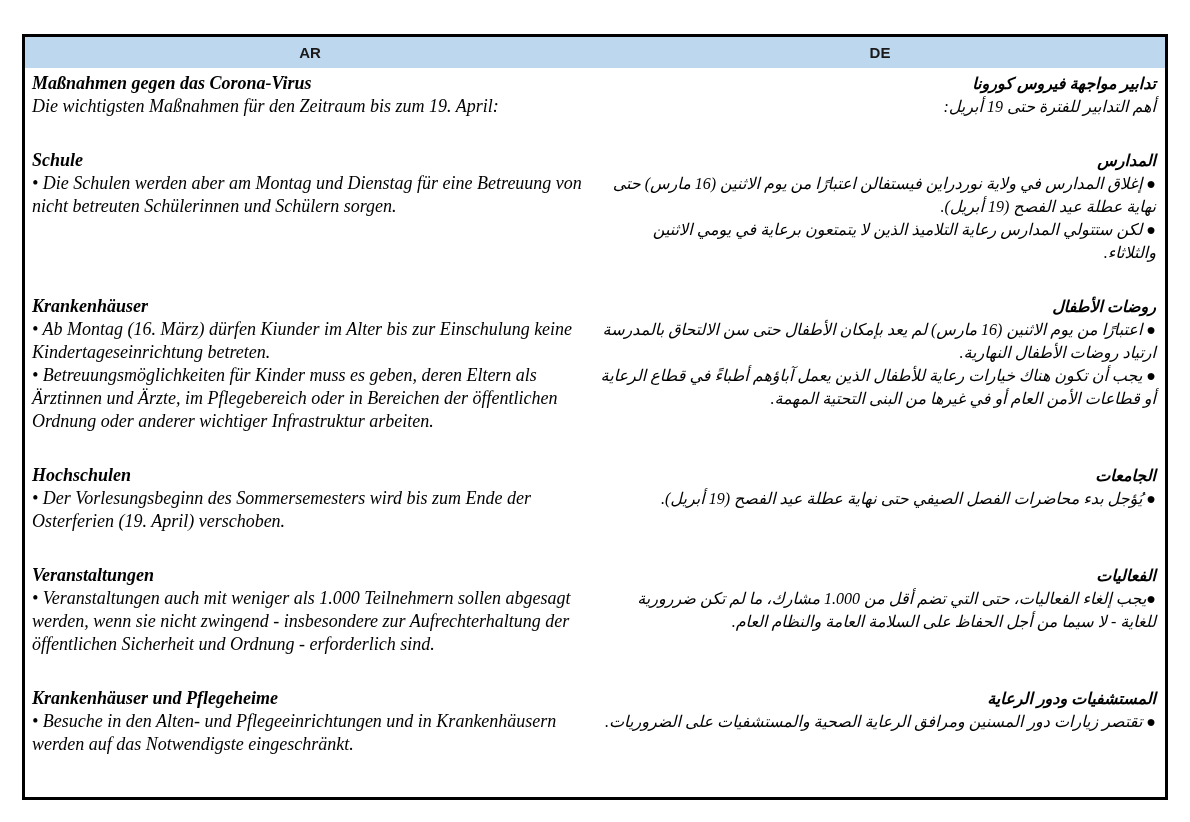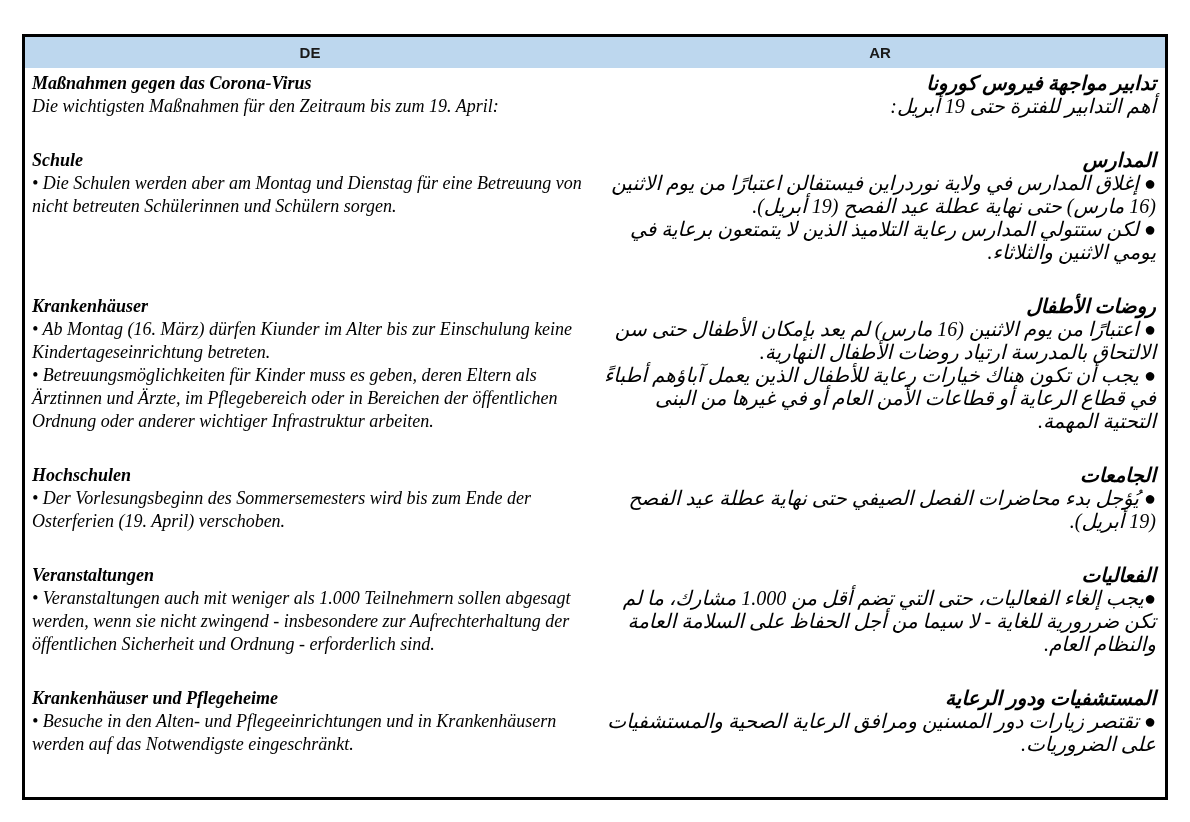--- a/index.html
+++ b/index.html
@@ -58,42 +58,42 @@
   .de-cell {
     padding: 0 11px 0 7px;
     font-size: 18px;
     line-height: 23px;
     text-align: left;
   }
   .ar-cell {
     direction: rtl;
     text-align: right;
     padding: 0 9px 0 4px;
-    font-size: 20px;
+    font-size: 16px;
     line-height: 23px;
     font-family: "Liberation Serif", "DejaVu Sans", serif;
   }
   .sec-title {
     font-weight: bold;
   }
   .cell p {
     margin: 0;
   }
 </style>
 </head>
 <body>
 
 <div class="doc-frame">
 
   <div class="header-row">
     <div class="hcell">
-      <span>DE</span>
+      <span>AR</span>
     </div>
     <div class="hcell">
-      <span>AR</span>
+      <span>DE</span>
     </div>
   </div>
 
   <div class="doc-body">
 
     <div class="section-row">
       <div class="cell de-cell">
         <div class="sec-title">Maßnahmen gegen das Corona-Virus</div>
         <p>Die wichtigsten Maßnahmen für den Zeitraum bis zum 19. April:</p>
       </div>

